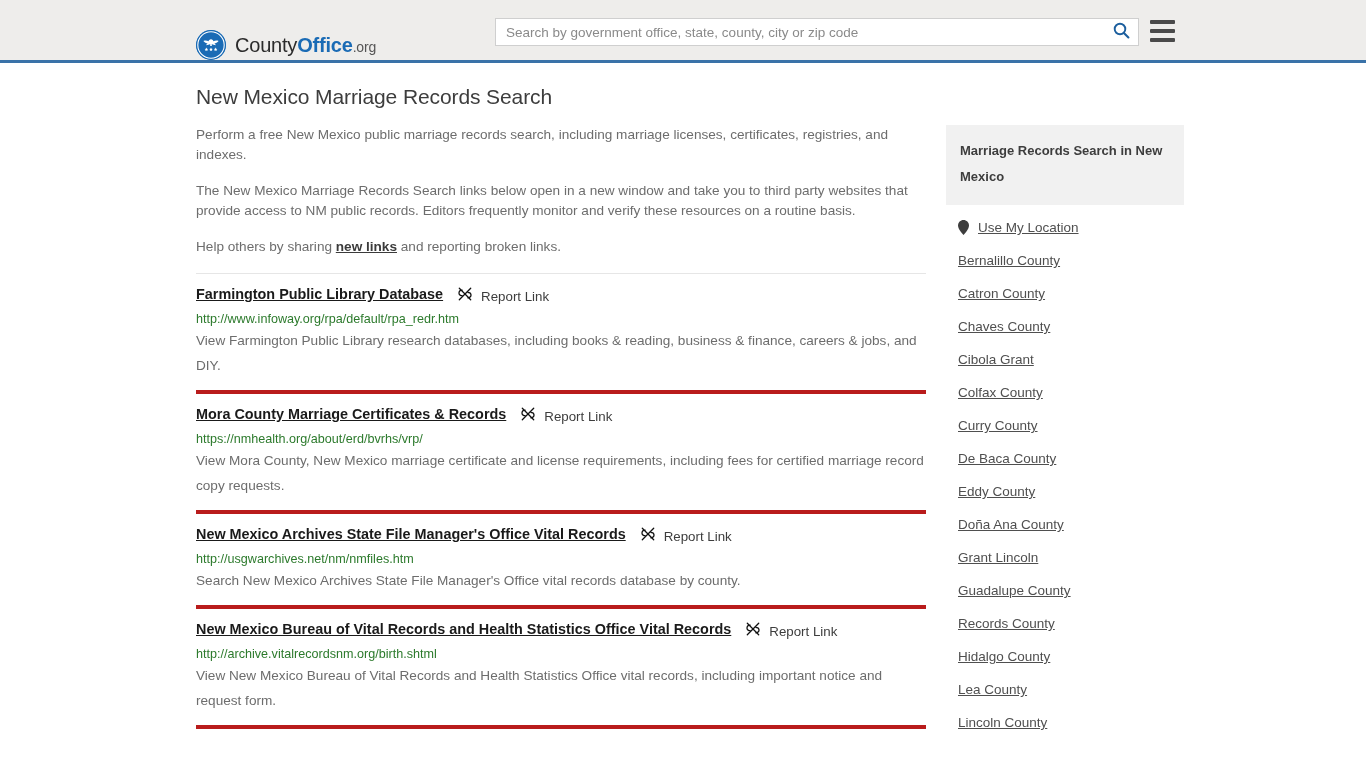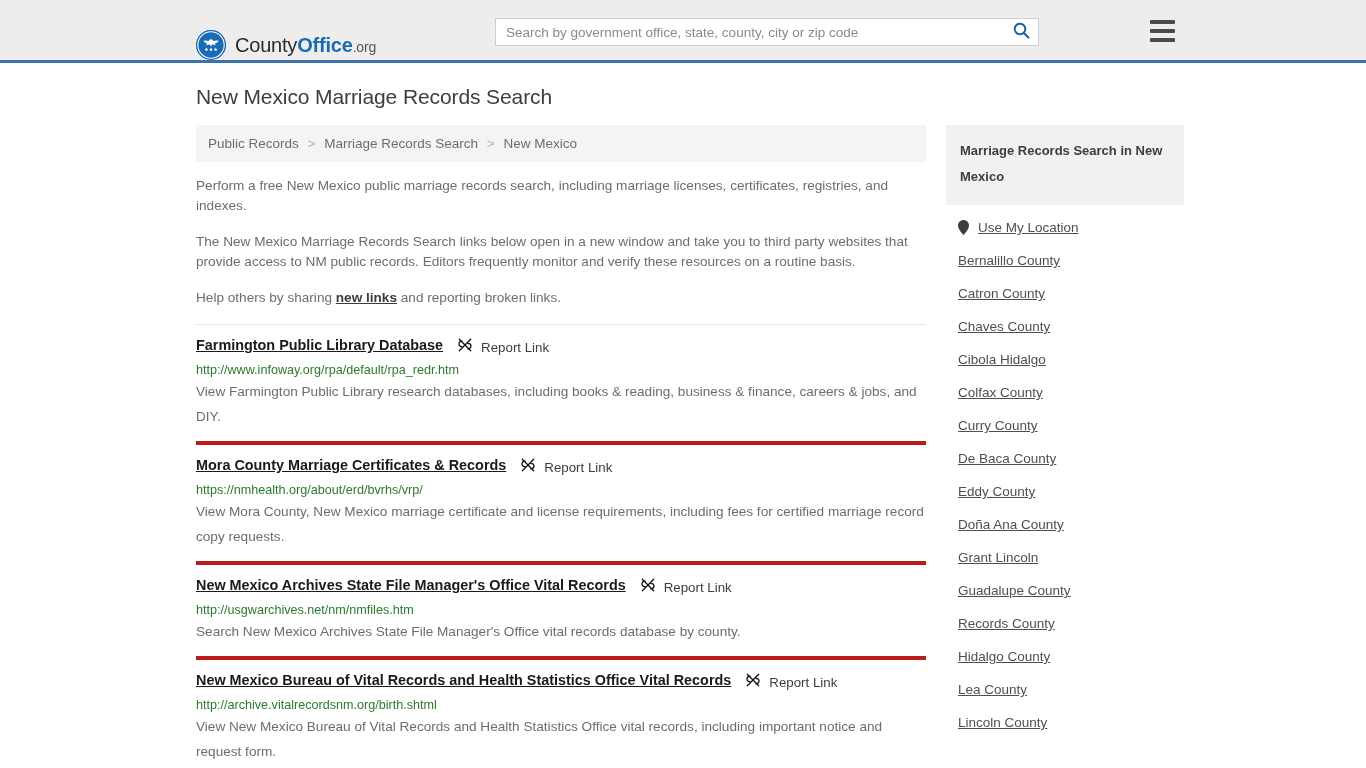--- a/index.html
+++ b/index.html
@@ -43,21 +43,21 @@
     white-space: nowrap;
   }
   .brand-text .b-bold { color: #1a6bb5; font-weight: bold; }
   .brand-text .b-dark { color: #2b2b2b; }
   .brand-text .b-org { font-size: 14px; color: #555; }
 
   .search-wrap {
     position: absolute;
     left: 495px;
     top: 18px;
-    width: 544px;
+    width: 644px;
     height: 28px;
     background: #ffffff;
     border: 1px solid #cfcfcf;
     display: flex;
     align-items: center;
   }
   .search-input {
     flex: 1;
     border: 0;
     outline: none;
@@ -253,27 +253,20 @@
   </div>
 </div>
 
 <div class="page">
   <h1 class="page-title">New Mexico Marriage Records Search</h1>
 
   <div class="columns">
 
     <div class="main-col">
 
-      <div class="breadcrumb">
-        <a href="#">Public Records</a>
-        <span class="sep">&gt;</span>
-        <a href="#">Marriage Records Search</a>
-        <span class="sep">&gt;</span>
-        <span class="current">New Mexico</span>
-      </div>
 
       <div class="intro">
         <p>Perform a free New Mexico public marriage records search, including marriage licenses, certificates, registries, and indexes.</p>
         <p>The New Mexico Marriage Records Search links below open in a new window and take you to third party websites that provide access to NM public records. Editors frequently monitor and verify these resources on a routine basis.</p>
         <p><span>Help others by sharing </span><a href="#">new links</a><span> and reporting broken links.</span></p>
       </div>
 
       <div class="results" id="results-list">
           <div class="result">
             <div class="result-head">
@@ -357,21 +350,21 @@
       <div class="side-item">
             <a href="#">Bernalillo County</a>
           </div>
           <div class="side-item">
             <a href="#">Catron County</a>
           </div>
           <div class="side-item">
             <a href="#">Chaves County</a>
           </div>
           <div class="side-item">
-            <a href="#">Cibola Hidalgo</a>
+            <a href="#">Cibola Grant</a>
           </div>
           <div class="side-item">
             <a href="#">Colfax County</a>
           </div>
           <div class="side-item">
             <a href="#">Curry County</a>
           </div>
           <div class="side-item">
             <a href="#">De Baca County</a>
           </div>

